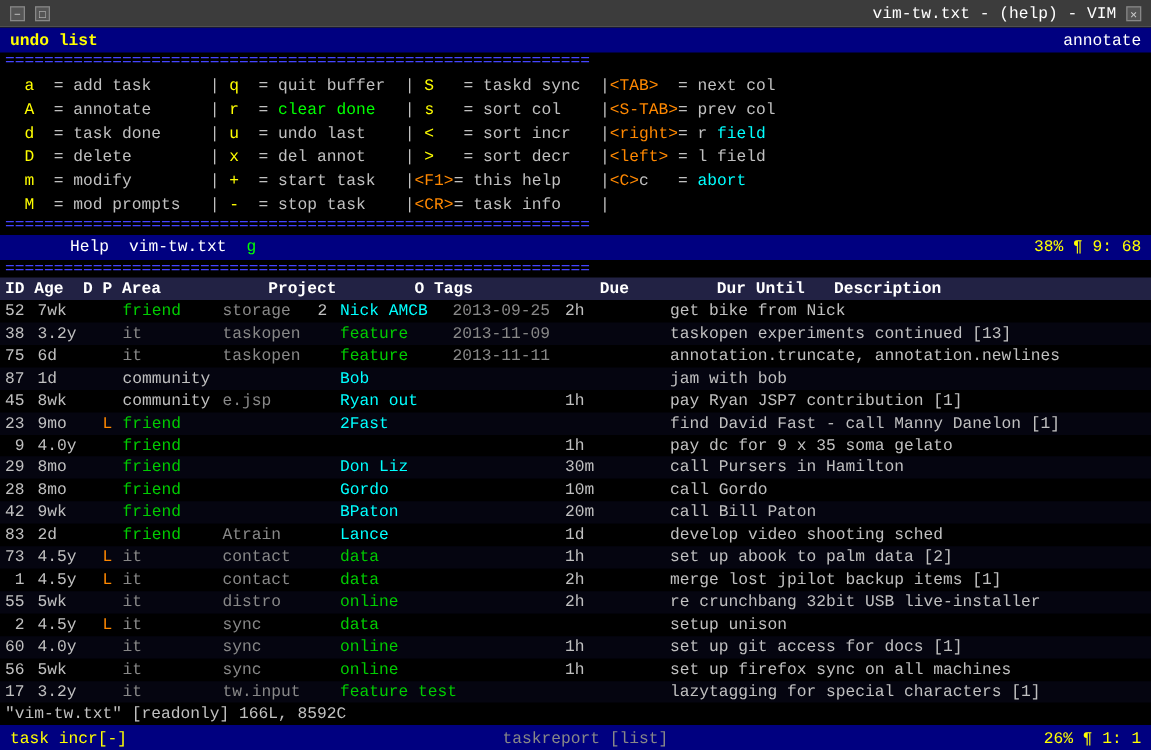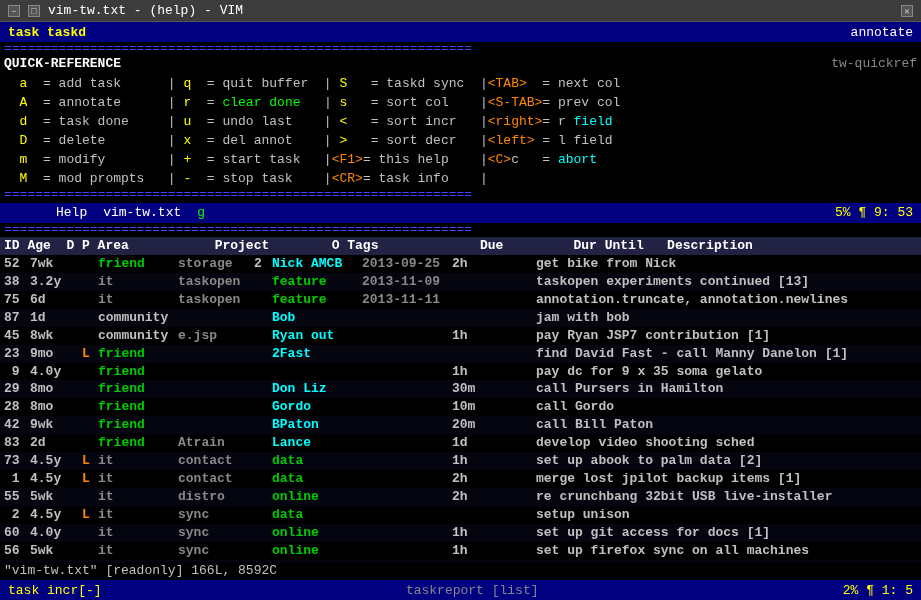--- a/index.html
+++ b/index.html
@@ -17,21 +17,21 @@
       color: #ffffff;
       padding: 2px 8px;
       display: flex;
       align-items: center;
       gap: 8px;
       height: 22px;
       border-bottom: 1px solid #555;
     }
     #title-bar .title-text {
       flex: 1;
-      text-align: left;
+      text-align: right;
       font-size: 13px;
     }
     #title-bar .win-btn {
       width: 12px;
       height: 12px;
       border: 1px solid #888;
       background: #555;
       display: inline-block;
       font-size: 9px;
       text-align: center;
@@ -89,21 +89,20 @@
       display: flex;
       justify-content: space-between;
       height: 20px;
       align-items: center;
       font-size: 13px;
     }
     .vim-status-bar .left { display: flex; gap: 16px; margin-left: 48px; }
     .vim-status-bar .right { color: #ffff00; }
     #table-area {
       overflow: hidden;
-      font-weight: bold;
     }
     .table-row {
       display: flex;
       padding: 0 4px;
       white-space: pre;
       line-height: 1.38;
     }
     .table-row:nth-child(odd) { background: #000000; }
     .table-row:nth-child(even) { background: #0a0a0a; }
     .status-bottom {
@@ -138,51 +137,47 @@
 <div id="title-bar">
   <span class="win-btn">−</span>
   <span class="win-btn">□</span>
   <span class="title-text">vim-tw.txt - (help) - VIM</span>
   <span class="win-btn">✕</span>
 </div>
 
 <div id="main" style="position:relative;">
 
   <div class="tab-bar">
-    <span class="tab-left">task taskd</span>
+    <span class="tab-left">undo list</span>
     <span class="tab-right">annotate</span>
   </div>
 
   <div class="separator" style="padding:0 4px;color:#4444ff;">============================================================</div>
 
-  <div class="header-line">
-    <span class="left">QUICK-REFERENCE</span>
-    <span class="right">tw-quickref</span>
-  </div>
 
   <div style="height:4px;"></div>
 
   <div class="help-content">
     <pre style="color:#c0c0c0;white-space:pre;font-family:'Courier New',monospace;font-size:13px;line-height:1.45;"><span style="color:#ffff00;">  a</span><span style="color:#c0c0c0;">  = add task      | </span><span style="color:#ffff00;">q</span><span style="color:#c0c0c0;">  = quit buffer  | </span><span style="color:#ffff00;">S</span><span style="color:#c0c0c0;">   = taskd sync  |</span><span style="color:#ff8800;">&lt;TAB&gt;</span><span style="color:#c0c0c0;">  = next col</span></pre>
     <pre style="color:#c0c0c0;white-space:pre;font-family:'Courier New',monospace;font-size:13px;line-height:1.45;"><span style="color:#ffff00;">  A</span><span style="color:#c0c0c0;">  = annotate      | </span><span style="color:#ffff00;">r</span><span style="color:#c0c0c0;">  = </span><span style="color:#00ff00;">clear done</span><span style="color:#c0c0c0;">   | </span><span style="color:#ffff00;">s</span><span style="color:#c0c0c0;">   = sort col    |</span><span style="color:#ff8800;">&lt;S-TAB&gt;</span><span style="color:#c0c0c0;">= prev col</span></pre>
     <pre style="color:#c0c0c0;white-space:pre;font-family:'Courier New',monospace;font-size:13px;line-height:1.45;"><span style="color:#ffff00;">  d</span><span style="color:#c0c0c0;">  = task done     | </span><span style="color:#ffff00;">u</span><span style="color:#c0c0c0;">  = undo last    | </span><span style="color:#ffff00;">&lt;</span><span style="color:#c0c0c0;">   = sort incr   |</span><span style="color:#ff8800;">&lt;right&gt;</span><span style="color:#c0c0c0;">= r </span><span style="color:#00ffff;">field</span></pre>
     <pre style="color:#c0c0c0;white-space:pre;font-family:'Courier New',monospace;font-size:13px;line-height:1.45;"><span style="color:#ffff00;">  D</span><span style="color:#c0c0c0;">  = delete        | </span><span style="color:#ffff00;">x</span><span style="color:#c0c0c0;">  = del annot    | </span><span style="color:#ffff00;">&gt;</span><span style="color:#c0c0c0;">   = sort decr   |</span><span style="color:#ff8800;">&lt;left&gt;</span><span style="color:#c0c0c0;"> = l field</span></pre>
     <pre style="color:#c0c0c0;white-space:pre;font-family:'Courier New',monospace;font-size:13px;line-height:1.45;"><span style="color:#ffff00;">  m</span><span style="color:#c0c0c0;">  = modify        | </span><span style="color:#ffff00;">+</span><span style="color:#c0c0c0;">  = start task   |</span><span style="color:#ff8800;">&lt;F1&gt;</span><span style="color:#c0c0c0;">= this help    |</span><span style="color:#ff8800;">&lt;C&gt;</span><span style="color:#c0c0c0;">c   = </span><span style="color:#00ffff;">abort</span></pre>
     <pre style="color:#c0c0c0;white-space:pre;font-family:'Courier New',monospace;font-size:13px;line-height:1.45;"><span style="color:#ffff00;">  M</span><span style="color:#c0c0c0;">  = mod prompts   | </span><span style="color:#ffff00;">-</span><span style="color:#c0c0c0;">  = stop task    |</span><span style="color:#ff8800;">&lt;CR&gt;</span><span style="color:#c0c0c0;">= task info    |</span></pre>
   </div>
 
   <div class="separator" style="padding:0 4px;color:#4444ff;">============================================================</div>
 
   <div class="vim-status-bar">
     <div class="left">
       <span>Help</span>
       <span>vim-tw.txt</span>
       <span style="color:#00ff00;">g</span>
     </div>
-    <div class="right">5% ¶  9: 53</div>
+    <div class="right">38% ¶  9: 68</div>
   </div>
 
   <div class="separator" style="padding:0 4px;color:#4444ff;">============================================================</div>
 
   <div class="col-header-line">ID Age  D P Area           Project        O Tags             Due         Dur Until   Description</div>
 
   <div id="table-area">
       <div class="table-row" style="background: rgb(0, 0, 0); font-family: &quot;Courier New&quot;, monospace; font-size: 13px; line-height: 1.38;"><span style="color:#c0c0c0;width:26px;display:inline-block;">52</span><span style="color:#c0c0c0;width:36px;display:inline-block;">7wk  </span><span style="color:#00ff00;width:16px;display:inline-block;">  </span><span style="color:#ff8800;width:16px;display:inline-block;">  </span><span style="color:#00cc00;width:80px;display:inline-block;">friend        </span><span style="color:#888888;width:76px;display:inline-block;">storage       </span><span style="color:#c0c0c0;width:18px;display:inline-block;">2 </span><span style="color:#00ffff;width:90px;display:inline-block;">Nick AMCB        </span><span style="color:#888888;width:90px;display:inline-block;">2013-09-25 </span><span style="color:#c0c0c0;width:36px;display:inline-block;">2h  </span><span style="color:#c0c0c0;width:48px;display:inline-block;">       </span><span style="color:#c0c0c0;flex:1;">get bike from Nick</span></div>
       <div class="table-row" style="background: rgb(5, 5, 16); font-family: &quot;Courier New&quot;, monospace; font-size: 13px; line-height: 1.38;"><span style="color:#c0c0c0;width:26px;display:inline-block;">38</span><span style="color:#c0c0c0;width:36px;display:inline-block;">3.2y </span><span style="color:#00ff00;width:16px;display:inline-block;">  </span><span style="color:#ff8800;width:16px;display:inline-block;">  </span><span style="color:#888888;width:80px;display:inline-block;">it            </span><span style="color:#888888;width:76px;display:inline-block;">taskopen      </span><span style="color:#c0c0c0;width:18px;display:inline-block;">  </span><span style="color:#00cc00;width:90px;display:inline-block;">feature          </span><span style="color:#888888;width:90px;display:inline-block;">2013-11-09 </span><span style="color:#c0c0c0;width:36px;display:inline-block;">    </span><span style="color:#c0c0c0;width:48px;display:inline-block;">       </span><span style="color:#c0c0c0;flex:1;">taskopen experiments continued [13]</span></div>
       <div class="table-row" style="background: rgb(0, 0, 0); font-family: &quot;Courier New&quot;, monospace; font-size: 13px; line-height: 1.38;"><span style="color:#c0c0c0;width:26px;display:inline-block;">75</span><span style="color:#c0c0c0;width:36px;display:inline-block;">6d   </span><span style="color:#00ff00;width:16px;display:inline-block;">  </span><span style="color:#ff8800;width:16px;display:inline-block;">  </span><span style="color:#888888;width:80px;display:inline-block;">it            </span><span style="color:#888888;width:76px;display:inline-block;">taskopen      </span><span style="color:#c0c0c0;width:18px;display:inline-block;">  </span><span style="color:#00cc00;width:90px;display:inline-block;">feature          </span><span style="color:#888888;width:90px;display:inline-block;">2013-11-11 </span><span style="color:#c0c0c0;width:36px;display:inline-block;">    </span><span style="color:#c0c0c0;width:48px;display:inline-block;">       </span><span style="color:#c0c0c0;flex:1;">annotation.truncate, annotation.newlines</span></div>
@@ -200,18 +195,18 @@
       <div class="table-row" style="background: rgb(0, 0, 0); font-family: &quot;Courier New&quot;, monospace; font-size: 13px; line-height: 1.38;"><span style="color:#c0c0c0;width:26px;display:inline-block;"> 2</span><span style="color:#c0c0c0;width:36px;display:inline-block;">4.5y </span><span style="color:#00ff00;width:16px;display:inline-block;">  </span><span style="color:#ff8800;width:16px;display:inline-block;">L </span><span style="color:#888888;width:80px;display:inline-block;">it            </span><span style="color:#888888;width:76px;display:inline-block;">sync          </span><span style="color:#c0c0c0;width:18px;display:inline-block;">  </span><span style="color:#00cc00;width:90px;display:inline-block;">data             </span><span style="color:#888888;width:90px;display:inline-block;">           </span><span style="color:#c0c0c0;width:36px;display:inline-block;">    </span><span style="color:#c0c0c0;width:48px;display:inline-block;">       </span><span style="color:#c0c0c0;flex:1;">setup unison</span></div>
       <div class="table-row" style="background: rgb(5, 5, 16); font-family: &quot;Courier New&quot;, monospace; font-size: 13px; line-height: 1.38;"><span style="color:#c0c0c0;width:26px;display:inline-block;">60</span><span style="color:#c0c0c0;width:36px;display:inline-block;">4.0y </span><span style="color:#00ff00;width:16px;display:inline-block;">  </span><span style="color:#ff8800;width:16px;display:inline-block;">  </span><span style="color:#888888;width:80px;display:inline-block;">it            </span><span style="color:#888888;width:76px;display:inline-block;">sync          </span><span style="color:#c0c0c0;width:18px;display:inline-block;">  </span><span style="color:#00cc00;width:90px;display:inline-block;">online           </span><span style="color:#888888;width:90px;display:inline-block;">           </span><span style="color:#c0c0c0;width:36px;display:inline-block;">1h  </span><span style="color:#c0c0c0;width:48px;display:inline-block;">       </span><span style="color:#c0c0c0;flex:1;">set up git access for docs [1]</span></div>
       <div class="table-row" style="background: rgb(0, 0, 0); font-family: &quot;Courier New&quot;, monospace; font-size: 13px; line-height: 1.38;"><span style="color:#c0c0c0;width:26px;display:inline-block;">56</span><span style="color:#c0c0c0;width:36px;display:inline-block;">5wk  </span><span style="color:#00ff00;width:16px;display:inline-block;">  </span><span style="color:#ff8800;width:16px;display:inline-block;">  </span><span style="color:#888888;width:80px;display:inline-block;">it            </span><span style="color:#888888;width:76px;display:inline-block;">sync          </span><span style="color:#c0c0c0;width:18px;display:inline-block;">  </span><span style="color:#00cc00;width:90px;display:inline-block;">online           </span><span style="color:#888888;width:90px;display:inline-block;">           </span><span style="color:#c0c0c0;width:36px;display:inline-block;">1h  </span><span style="color:#c0c0c0;width:48px;display:inline-block;">       </span><span style="color:#c0c0c0;flex:1;">set up firefox sync on all machines</span></div>
       <div class="table-row" style="background: rgb(5, 5, 16); font-family: &quot;Courier New&quot;, monospace; font-size: 13px; line-height: 1.38;"><span style="color:#c0c0c0;width:26px;display:inline-block;">17</span><span style="color:#c0c0c0;width:36px;display:inline-block;">3.2y </span><span style="color:#00ff00;width:16px;display:inline-block;">  </span><span style="color:#ff8800;width:16px;display:inline-block;">  </span><span style="color:#888888;width:80px;display:inline-block;">it            </span><span style="color:#888888;width:76px;display:inline-block;">tw.input      </span><span style="color:#c0c0c0;width:18px;display:inline-block;">  </span><span style="color:#00cc00;width:90px;display:inline-block;">feature test     </span><span style="color:#888888;width:90px;display:inline-block;">           </span><span style="color:#c0c0c0;width:36px;display:inline-block;">    </span><span style="color:#c0c0c0;width:48px;display:inline-block;">       </span><span style="color:#c0c0c0;flex:1;">lazytagging for special characters [1]</span></div>
       <div class="table-row" style="background: rgb(0, 0, 0); font-family: &quot;Courier New&quot;, monospace; font-size: 13px; line-height: 1.38;"><span style="color:#c0c0c0;width:26px;display:inline-block;">15</span><span style="color:#c0c0c0;width:36px;display:inline-block;">3.2y </span><span style="color:#00ff00;width:16px;display:inline-block;">  </span><span style="color:#ff8800;width:16px;display:inline-block;">  </span><span style="color:#888888;width:80px;display:inline-block;">it            </span><span style="color:#888888;width:76px;display:inline-block;">tw.input      </span><span style="color:#c0c0c0;width:18px;display:inline-block;">  </span><span style="color:#ff6600;width:90px;display:inline-block;">bug              </span><span style="color:#888888;width:90px;display:inline-block;">           </span><span style="color:#ff4444;width:36px;display:inline-block;">-4wk</span><span style="color:#c0c0c0;width:48px;display:inline-block;">       </span><span style="color:#c0c0c0;flex:1;">tab completion not working [1]</span></div>
     </div>
 
   <div class="status-bottom">
     <span class="bottom-left">task incr[-]</span>
     <span class="bottom-center">taskreport        [list]</span>
-    <span class="bottom-right">2% ¶  1:  5</span>
+    <span class="bottom-right">26% ¶  1:  1</span>
   </div>
 
   <div style="position:absolute;bottom:20px;left:0;right:0;background:#000;color:#c0c0c0;padding:0 4px;font-family:'Courier New',monospace;font-size:13px;height:18px;line-height:18px;">"vim-tw.txt" [readonly] 166L, 8592C</div>
 
 </div>
 
 </body></html>

